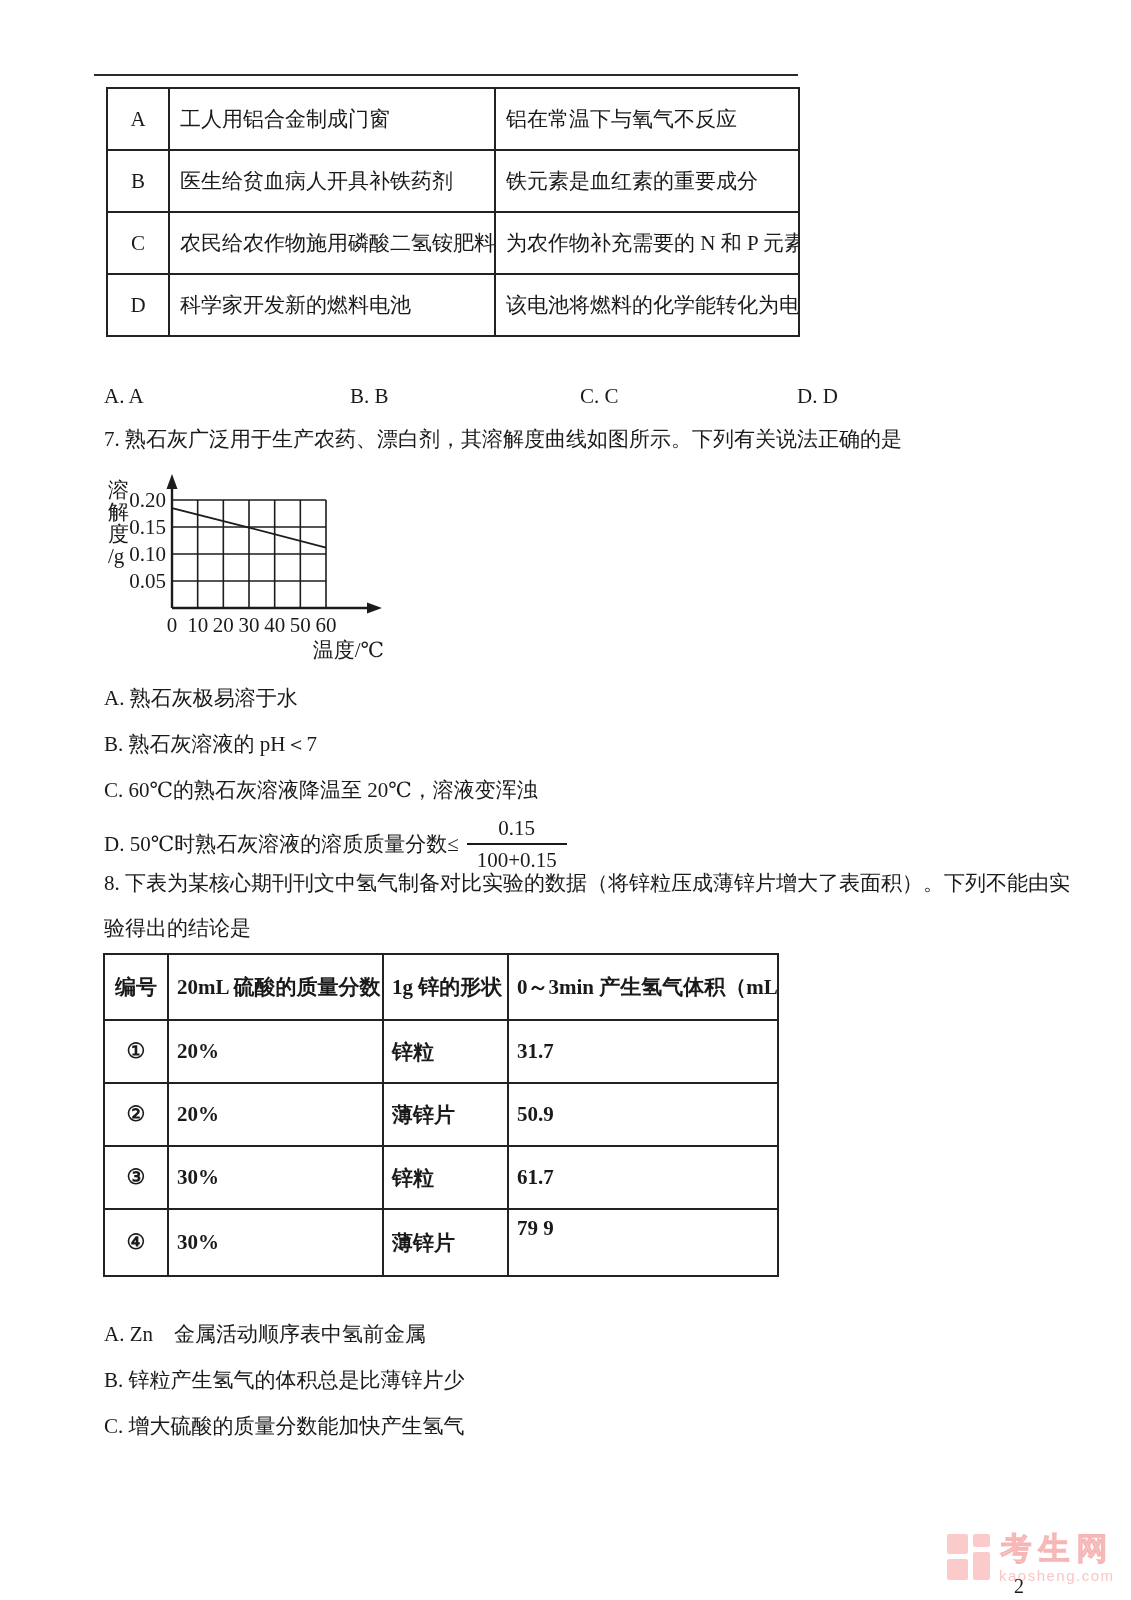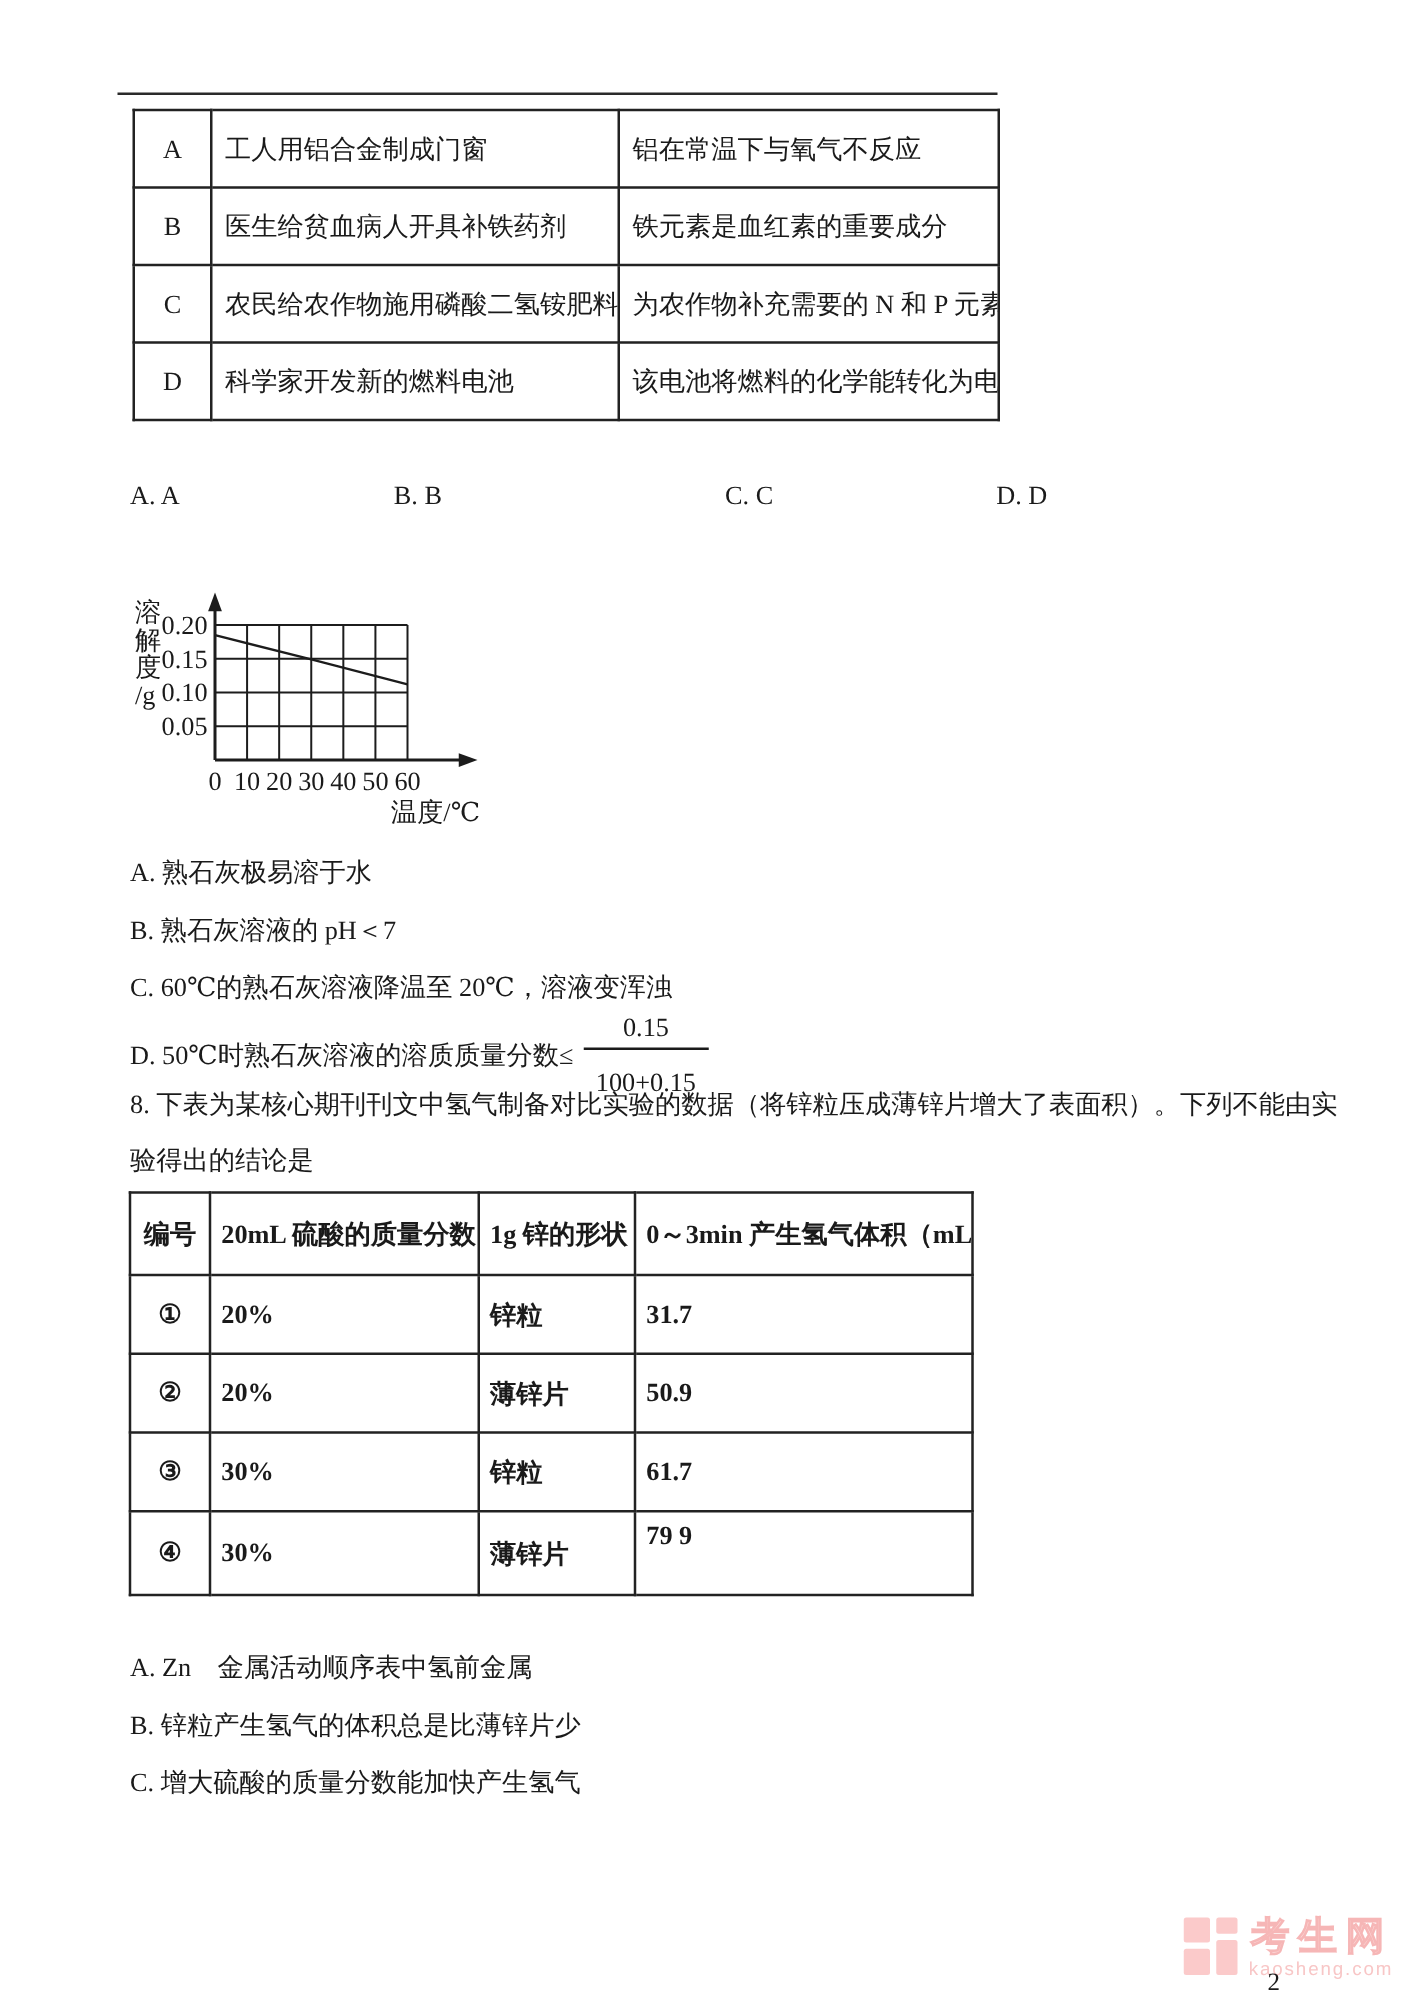--- a/index.html
+++ b/index.html
@@ -24,21 +24,21 @@
   
   .opt6{top:384px;white-space:nowrap;}
 
   
   .line{white-space:nowrap;}
 
   
   .optd{left:104px;top:806px;height:76px;display:flex;align-items:center;}
   .frac{display:inline-block;text-align:center;margin-left:8px;font-size:21px;line-height:1.15;}
   .frac .num{display:block;padding:0 14px 3px 14px;border-bottom:2px solid #1a1a1a;}
-  .frac .den{display:block;padding:14px 10px 0 10px;}
+  .frac .den{display:block;padding:3px 10px 0 10px;}
 
   
   .t2{left:103px;top:953px;width:674px;}
   .t2 td{border:2px solid #222;padding:2px 8px;white-space:nowrap;overflow:hidden;vertical-align:middle;font-weight:bold;}
   .t2 tr.hd td{height:60px;}
   .t2 tr.dr td{height:57px;}
   .t2 td.c1{text-align:center;padding:2px 2px;}
   .t2 td.raised{vertical-align:top;padding-top:6px;}
 
   
@@ -94,24 +94,25 @@
     </tr>
     <tr>
       <td class="c1">D</td>
       <td>科学家开发新的燃料电池</td>
       <td>该电池将燃料的化学能转化为电能</td>
     </tr>
   </tbody>
     </table>
 
   <span class="abs opt6" style="left:104px;">A. A</span>
-  <span class="abs opt6" style="left:315px;text-align:center;">B. B</span>
+  <span class="abs opt6" style="left:350px;text-align:center;">B. B</span>
   <span class="abs opt6" style="left:580px;">C. C</span>
   <span class="abs opt6" style="left:797px;">D. D</span>
 
+  <div class="abs line" style="left:104px;top:425px;">7. 熟石灰广泛用于生产农药、漂白剂，其溶解度曲线如图所示。下列有关说法正确的是</div>
 
   <svg id="solubility-chart" class="abs" style="left:100px;top:470px;" width="300" height="200" viewBox="0 0 300 200">
       <line x1="72" y1="30" x2="72" y2="138" stroke="#1c1c1c" stroke-width="1.6"></line>
       <line x1="97.66666666666666" y1="30" x2="97.66666666666666" y2="138" stroke="#1c1c1c" stroke-width="1.6"></line>
       <line x1="123.33333333333333" y1="30" x2="123.33333333333333" y2="138" stroke="#1c1c1c" stroke-width="1.6"></line>
       <line x1="149" y1="30" x2="149" y2="138" stroke="#1c1c1c" stroke-width="1.6"></line>
       <line x1="174.66666666666666" y1="30" x2="174.66666666666666" y2="138" stroke="#1c1c1c" stroke-width="1.6"></line>
       <line x1="200.33333333333334" y1="30" x2="200.33333333333334" y2="138" stroke="#1c1c1c" stroke-width="1.6"></line>
       <line x1="226" y1="30" x2="226" y2="138" stroke="#1c1c1c" stroke-width="1.6"></line>
       <line x1="72" y1="111" x2="226" y2="111" stroke="#1c1c1c" stroke-width="1.6"></line>

